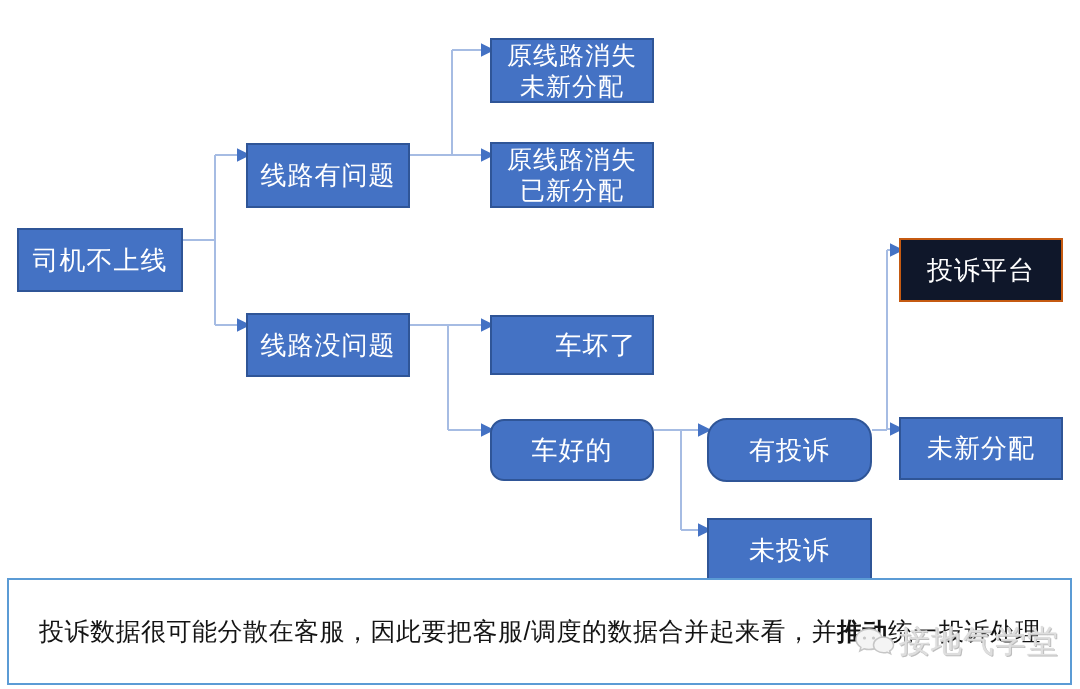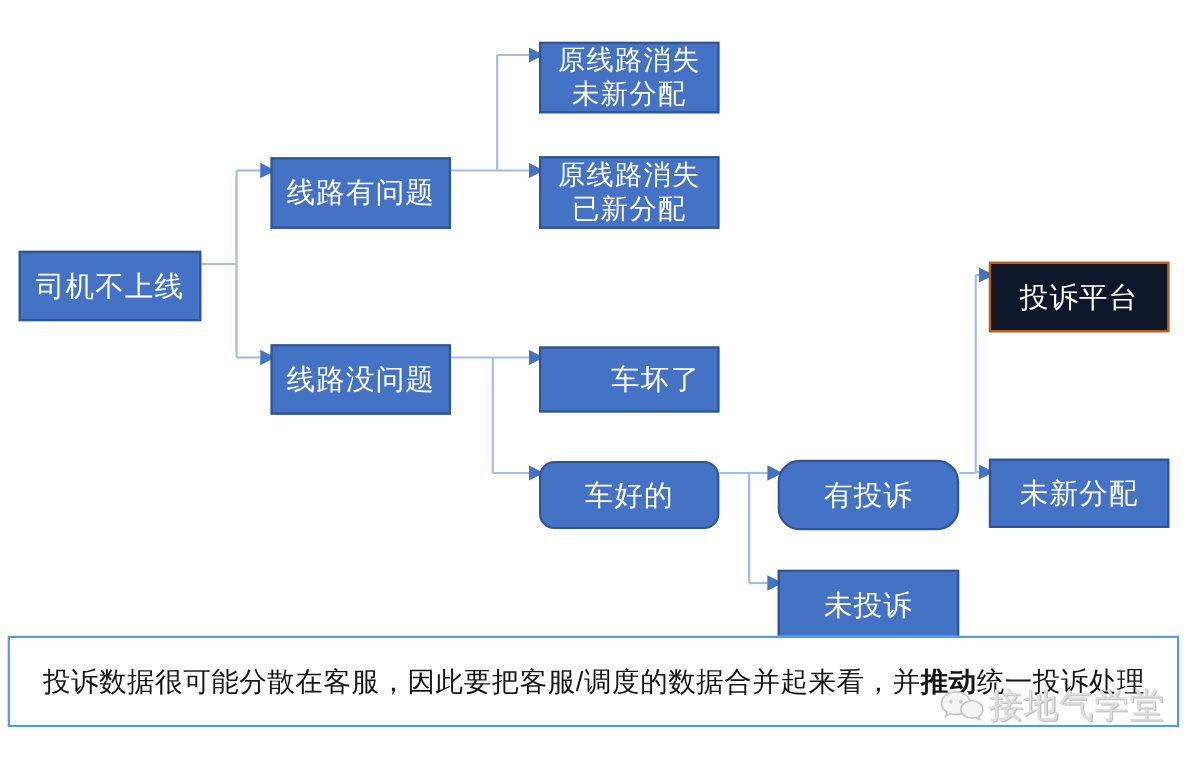--- a/index.html
+++ b/index.html
@@ -23,21 +23,21 @@
   .n-line-ok           {left:246px; top:293px; width:164px; height:64px;}
   .n-vanish-unassigned {left:490px; top:18px;  width:164px; height:65px; font-size:25px;}
   .n-vanish-assigned   {left:490px; top:122px; width:164px; height:66px; font-size:25px;}
   .n-car-broken        {left:490px; top:295px; width:164px; height:60px;padding-left:48px;}
   .n-car-ok            {left:490px; top:399px; width:164px; height:62px;border-radius:14px;}
   .n-has-complaint     {left:707px; top:398px; width:165px; height:64px;border-radius:20px;}
   .n-no-complaint      {left:707px; top:498px; width:165px; height:64px;}
   .n-complaint-platform{left:899px; top:218px; width:164px; height:64px;}
   .n-complaint-customer{left:899px; top:397px; width:164px; height:63px;}
   .note{
-    position:absolute;left:7px;top:578px;width:1065px;height:83px;
+    position:absolute;left:7px;top:578px;width:1065px;height:107px;
     box-sizing:border-box;border:2px solid #5B9BD5;background:#ffffff;
     display:flex;align-items:center;padding-left:30px;
     font-size:25px;color:#141414;letter-spacing:0.5px;
   }
   .note b{font-weight:bold;}
   .watermark{
     position:absolute;left:852px;top:621px;height:44px;
     display:flex;align-items:flex-start;gap:3px;
     color:#dedede;font-size:31px;letter-spacing:1px;
     text-shadow:1px 1px 0 #bdbdbd, 0 0 1px #cccccc;

